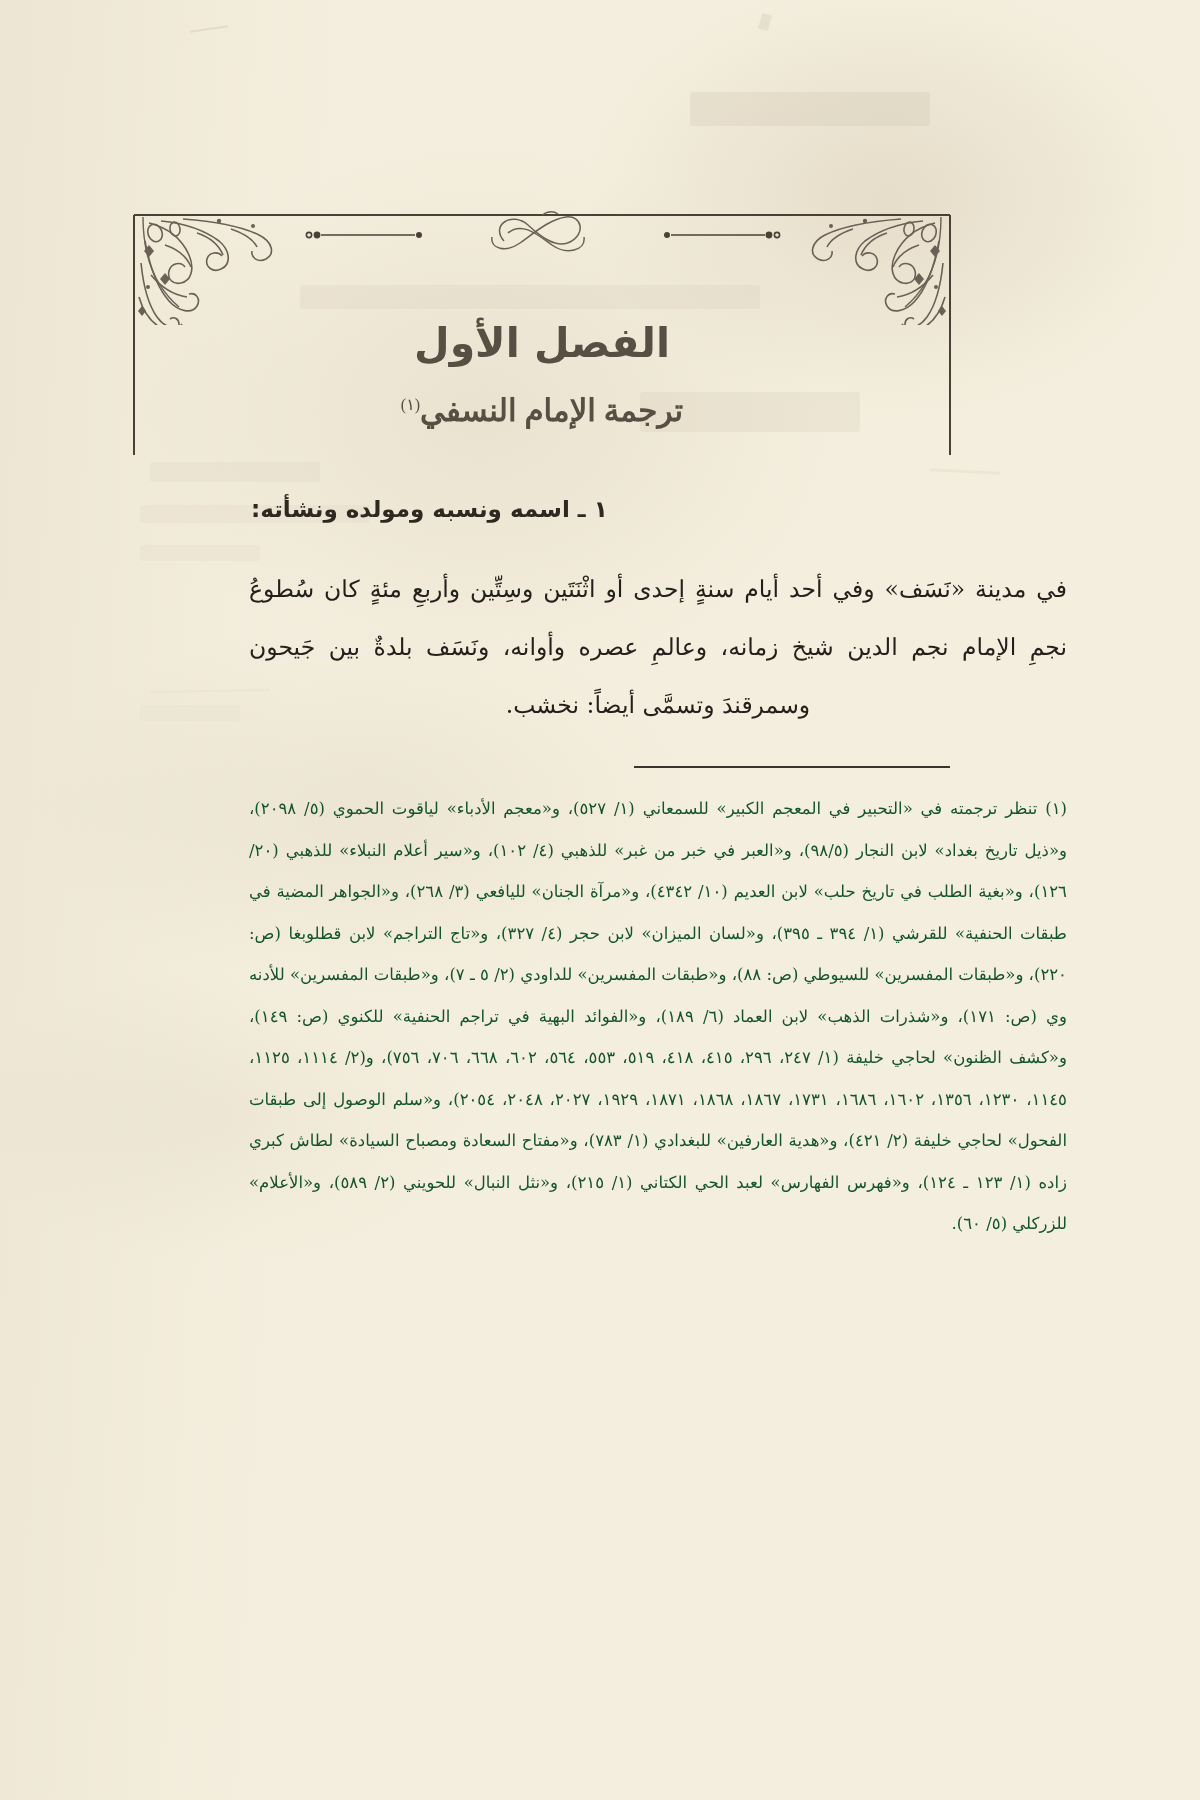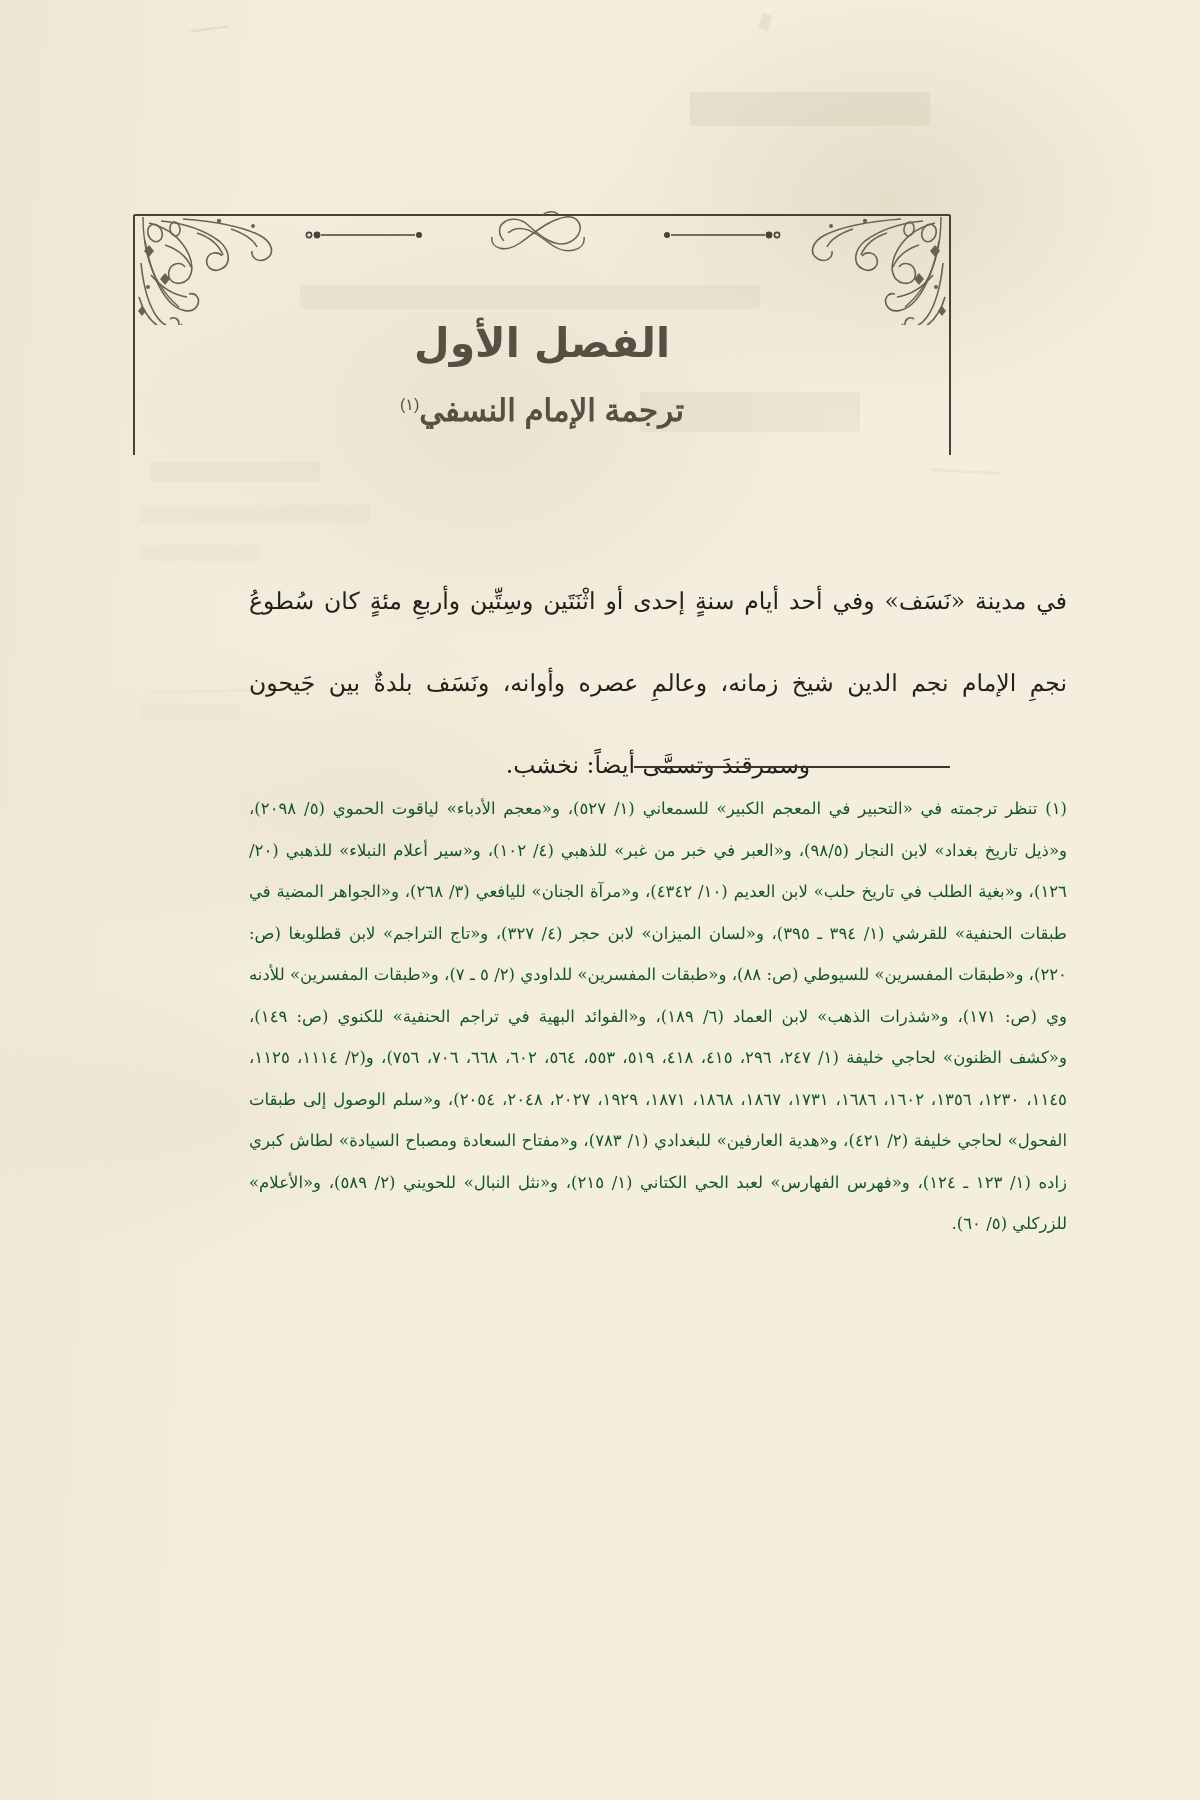--- a/index.html
+++ b/index.html
@@ -96,21 +96,21 @@
     color: #594e43;
     letter-spacing: 0px;
     z-index: 4;
   }
   .chapter-subtitle {
     position: absolute;
     left: 133px;
     right: 249px;
     top: 392px;
     text-align: center;
-    font-family: Liberation Sans, sans-serif;
+    font-family: Liberation Serif, serif;
     font-weight: bold;
     font-size: 31px;
     line-height: 1.2;
     color: #594e43;
     z-index: 4;
   }
   .chapter-subtitle .fn-mark {
     font-size: 16px;
     vertical-align: super;
     font-weight: normal;
@@ -133,21 +133,21 @@
 
   
   .body-text {
     position: absolute;
     right: 133px;
     left: 249px;
     top: 560px;
     width: 818px;
     font-family: "DejaVu Serif", "Liberation Serif", serif;
     font-size: 23.5px;
-    line-height: 82px;
+    line-height: 58px;
     color: #231f1a;
     text-align: justify;
     text-align-last: center;
     z-index: 4;
   }
 
   
   .footnote-rule {
     position: absolute;
     left: 634px;
@@ -266,20 +266,21 @@
 
   <div class="frame-rule left"></div>
   <div class="frame-rule right"></div>
 
   <div class="chapter-title">الفصل الأول</div>
 
   <div class="chapter-subtitle">
     <span>ترجمة الإمام النسفي</span><span class="fn-mark">(١)</span>
   </div>
 
+  <div class="section-heading">١ ـ اسمه ونسبه ومولده ونشأته:</div>
 
   <div class="body-text">في مدينة «نَسَف» وفي أحد أيام سنةٍ إحدى أو اثْنَتَين وسِتِّين وأربعِ مئةٍ كان سُطوعُ نجمِ الإمام نجم الدين شيخ زمانه، وعالمِ عصره وأوانه، ونَسَف بلدةٌ بين جَيحون وسمرقندَ وتسمَّى أيضاً: نخشب.</div>
 
   <div class="footnote-rule"></div>
 
   <div class="footnote">(١) تنظر ترجمته في «التحبير في المعجم الكبير» للسمعاني (١/ ٥٢٧)، و«معجم الأدباء» لياقوت الحموي (٥/ ٢٠٩٨)، و«ذيل تاريخ بغداد» لابن النجار (٩٨/٥)، و«العبر في خبر من غبر» للذهبي (٤/ ١٠٢)، و«سير أعلام النبلاء» للذهبي (٢٠/ ١٢٦)، و«بغية الطلب في تاريخ حلب» لابن العديم (١٠/ ٤٣٤٢)، و«مرآة الجنان» لليافعي (٣/ ٢٦٨)، و«الجواهر المضية في طبقات الحنفية» للقرشي (١/ ٣٩٤ ـ ٣٩٥)، و«لسان الميزان» لابن حجر (٤/ ٣٢٧)، و«تاج التراجم» لابن قطلوبغا (ص: ٢٢٠)، و«طبقات المفسرين» للسيوطي (ص: ٨٨)، و«طبقات المفسرين» للداودي (٢/ ٥ ـ ٧)، و«طبقات المفسرين» للأدنه وي (ص: ١٧١)، و«شذرات الذهب» لابن العماد (٦/ ١٨٩)، و«الفوائد البهية في تراجم الحنفية» للكنوي (ص: ١٤٩)، و«كشف الظنون» لحاجي خليفة (١/ ٢٤٧، ٢٩٦، ٤١٥، ٤١٨، ٥١٩، ٥٥٣، ٥٦٤، ٦٠٢، ٦٦٨، ٧٠٦، ٧٥٦)، و(٢/ ١١١٤، ١١٢٥، ١١٤٥، ١٢٣٠، ١٣٥٦، ١٦٠٢، ١٦٨٦، ١٧٣١، ١٨٦٧، ١٨٦٨، ١٨٧١، ١٩٢٩، ٢٠٢٧، ٢٠٤٨، ٢٠٥٤)، و«سلم الوصول إلى طبقات الفحول» لحاجي خليفة (٢/ ٤٢١)، و«هدية العارفين» للبغدادي (١/ ٧٨٣)، و«مفتاح السعادة ومصباح السيادة» لطاش كبري زاده (١/ ١٢٣ ـ ١٢٤)، و«فهرس الفهارس» لعبد الحي الكتاني (١/ ٢١٥)، و«نثل النبال» للحويني (٢/ ٥٨٩)، و«الأعلام» للزركلي (٥/ ٦٠).</div>
 
 </div>
 
 </body></html>

